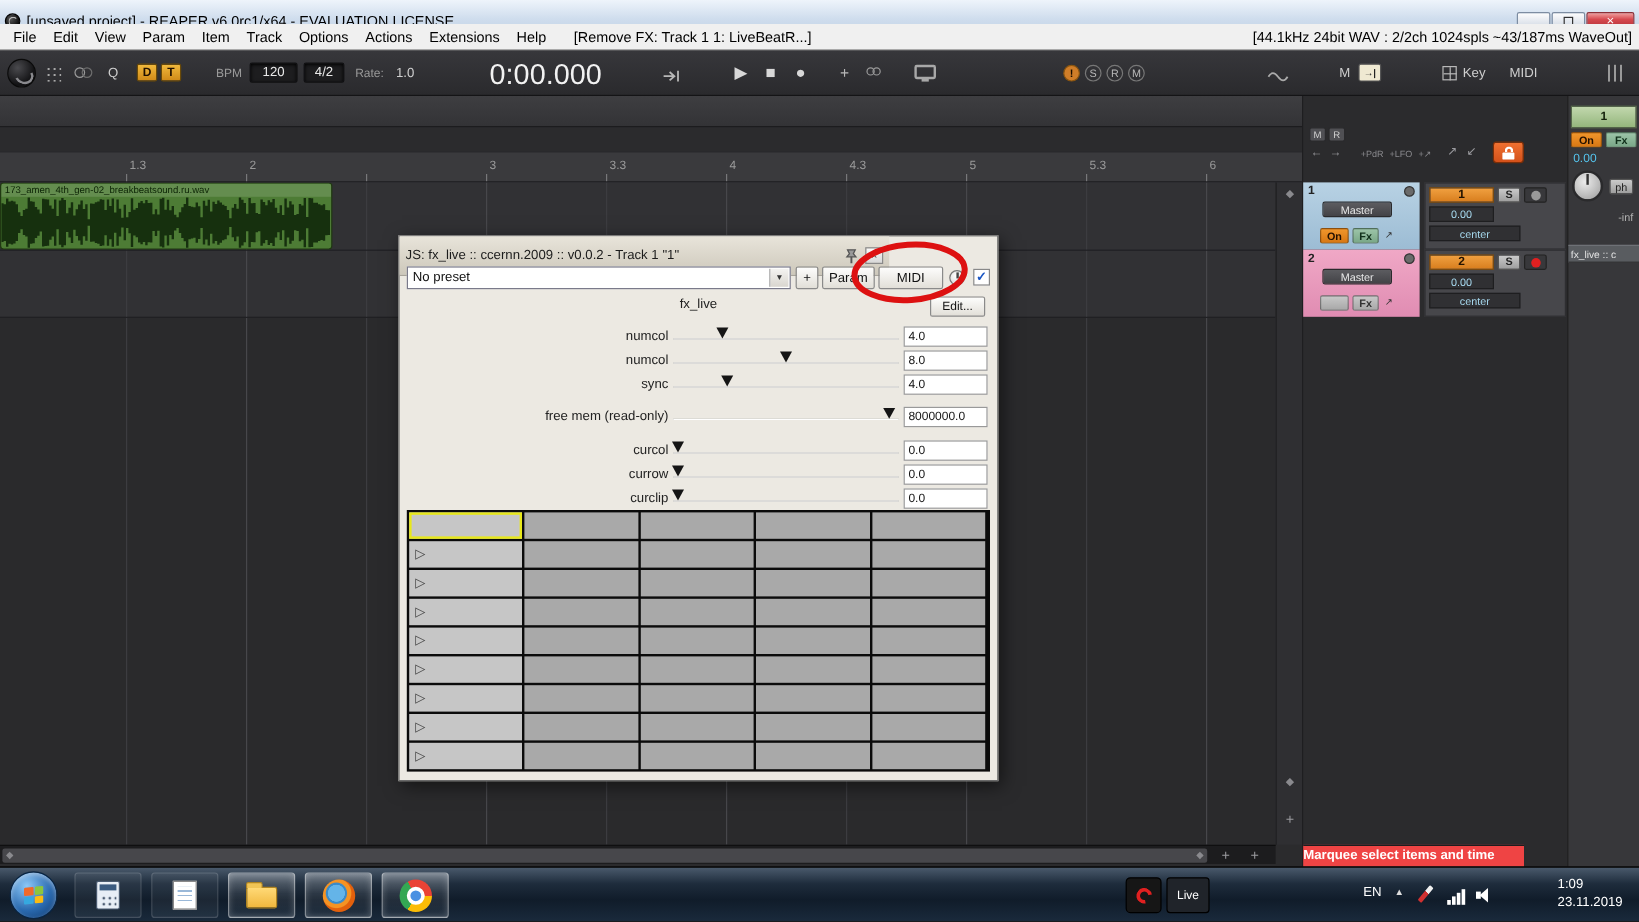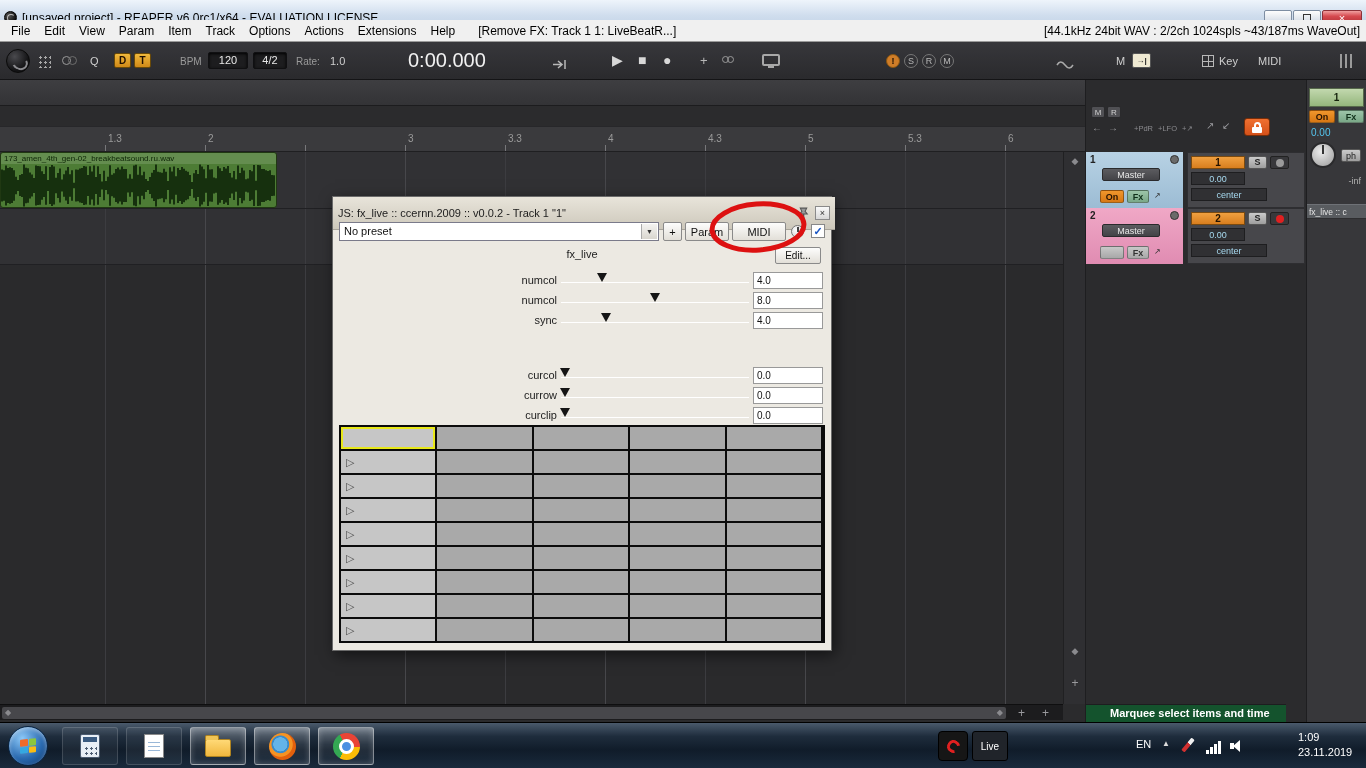--- a/index.html
+++ b/index.html
@@ -29,21 +29,21 @@
   .tb-logo{left:6px;top:7px;width:24px;height:24px;border-radius:50%;background:radial-gradient(circle at 35% 30%,#4a4a4e,#131315 65%);border:1px solid #0a0a0a;}
   .tb-logo:after{content:"";position:absolute;left:5px;top:6px;width:12px;height:10px;border:2px solid #8a8a8e;border-radius:50%;border-color:transparent #8a8a8e #8a8a8e transparent;transform:rotate(20deg);}
   .tb-dots{left:38px;top:13px;width:13px;height:13px;background-image:radial-gradient(#a8a8a8 1px,transparent 1.3px);background-size:5px 5px;}
   .tb-circles{left:62px;top:14px;display:flex;}
   .tb-circles i{display:block;width:9px;height:9px;border:1.5px solid #9a9a9a;border-radius:50%;}
   .tb-circles i+i{margin-left:-3px;border-color:#6e6e6e;}
   .tb-text{top:13px;color:#cfcfcf;font-size:11px;}
   .tb-label{top:14px;color:#9a9a9a;font-size:10px;}
   .tb-chip{top:11px;width:17px;height:15px;background:linear-gradient(#f0b83c,#d08a18);border:1px solid #6a4a08;border-radius:2px;color:#201000;font-size:10px;font-weight:bold;text-align:center;line-height:14px;}
   .tb-box{top:10px;height:17px;background:#1d1d1f;border:1px solid #101012;border-radius:2px;color:#e8e8e8;font-size:11px;text-align:center;line-height:15px;box-shadow:inset 0 1px 3px #000;}
-  .tb-time{left:408px;top:7px;font-size:20px;color:#f2f2f2;}
+  .tb-time{left:408px;top:7px;font-size:24px;color:#f2f2f2;}
   .tb-trans{top:10px;font-size:14px;color:#d8d8d8;}
   .tb-icon{top:11px;font-size:13px;color:#b8b8b8;}
   .tb-rings{left:722px;top:14px;display:flex;}
   .tb-rings i{display:block;width:7px;height:7px;border:1.5px solid #9a9a9a;border-radius:50%;}
   .tb-rings i+i{margin-left:-2px;}
   .tb-monitor{left:762px;top:12px;width:18px;height:12px;border:2px solid #a8a8a8;border-radius:2px;}
   .tb-monitor:after{content:"";position:absolute;left:4px;bottom:-4px;width:6px;height:3px;background:#a8a8a8;}
   #indicator-group{left:886px;top:12px;display:flex;gap:4px;}
   .ind{width:14px;height:14px;border-radius:50%;border:1px solid #777;color:#b8b8b8;font-size:9px;display:flex;align-items:center;justify-content:center;}
   .ind.first{background:#cf7d28;border-color:#8a5510;color:#1a0d00;font-weight:bold;}
@@ -100,38 +100,38 @@
   .tcp .mini{position:absolute;left:68px;top:39px;font-size:8px;color:#333;}
   .mixrow{position:absolute;left:101px;width:118px;height:56px;background:#47474b;border:1px solid #2e2e31;}
   .mixrow.m1{top:72px;} .mixrow.m2{top:128px;}
   .badge{position:absolute;left:3px;top:3px;width:54px;height:13px;background:linear-gradient(#f0a040,#d87e1e);border:1px solid #7a4a10;color:#241300;font-weight:bold;font-size:10px;text-align:center;line-height:11px;}
   .sbtn{position:absolute;left:60px;top:3px;width:19px;height:13px;background:linear-gradient(#cacaca,#9e9e9e);border:1px solid #555;border-radius:2px;color:#222;font-size:9px;font-weight:bold;text-align:center;line-height:11px;}
   .recbtn{position:absolute;left:82px;top:3px;width:19px;height:13px;background:#38383b;border:1px solid #222;border-radius:2px;}
   .recbtn:after{content:"";position:absolute;left:5px;top:2px;width:8px;height:8px;border-radius:50%;background:#9a9a9a;}
   .recbtn.armed:after{background:#e02020;}
   .volbox{position:absolute;left:3px;top:19px;width:54px;height:13px;background:#303033;border:1px solid #1e1e20;color:#a6d8ee;font-size:9px;text-align:center;line-height:12px;}
   .panbox{position:absolute;left:3px;top:35px;width:76px;height:13px;background:#303033;border:1px solid #1e1e20;color:#a6d8ee;font-size:9px;text-align:center;line-height:12px;}
-  .panelstatus{position:absolute;left:0;top:624px;width:200px;height:18px;background:#14532d;border-top:1px solid #1d1d1f;color:#fff;font-size:11px;font-weight:bold;line-height:17px;padding-left:24px;white-space:nowrap;overflow:hidden;}
+  .panelstatus{position:absolute;left:0;top:624px;width:184px;height:18px;background:#ef4444;border-top:1px solid #1d1d1f;color:#fff;font-size:11px;font-weight:bold;line-height:17px;padding-left:0;white-space:nowrap;overflow:hidden;}
 
   
   .masterstrip{position:absolute;left:1306px;top:80px;width:60px;height:642px;background:#37373a;border-left:1px solid #1e1e20;z-index:4;}
   .ms-head{position:absolute;left:2px;top:8px;width:55px;height:19px;background:linear-gradient(#c2d8ae,#94b67c);border:1px solid #56684a;color:#15230c;font-size:10px;font-weight:bold;text-align:center;line-height:17px;}
   .ms-btn{position:absolute;top:30px;width:26px;height:13px;border-radius:2px;font-size:9px;font-weight:bold;text-align:center;line-height:12px;border:1px solid rgba(0,0,0,.35);}
   .ms-on{left:2px;background:linear-gradient(#f0962c,#d87814);color:#241100;}
   .ms-fx{left:31px;background:linear-gradient(#9cc4a8,#7aa888);color:#10301a;}
   .ms-vol{position:absolute;left:4px;top:47px;color:#55c6f0;font-size:10px;}
   .ms-knob{position:absolute;left:3px;top:62px;width:26px;height:26px;border-radius:50%;background:radial-gradient(circle at 40% 35%,#ececec,#9a9a9a);border:2px solid #2a2a2c;}
   .ms-knob:after{content:"";position:absolute;left:10px;top:1px;width:2px;height:9px;background:#333;}
   .ms-ph{position:absolute;left:34px;top:69px;width:20px;height:13px;background:linear-gradient(#cacaca,#9e9e9e);border:1px solid #555;border-radius:2px;color:#222;font-size:9px;text-align:center;line-height:12px;}
   .ms-peak{position:absolute;right:5px;top:96px;color:#b0b0b0;font-size:9px;}
   .ms-fxslot{position:absolute;left:0;top:124px;width:60px;height:15px;background:#595c60;border-top:1px solid #6e7176;border-bottom:1px solid #2e2e30;color:#e4e4e4;font-size:8.5px;line-height:14px;padding-left:2px;white-space:nowrap;overflow:hidden;}
 
   
   .fxwin{position:absolute;left:332px;top:196px;width:500px;height:455px;background:#ece9e2;border:1px solid #6a6a6a;box-shadow:3px 4px 14px rgba(0,0,0,.55);z-index:10;}
-  .fx-titlebar{position:absolute;left:0;top:0;width:502px;height:22px;background:linear-gradient(#e8e4da,#cdc8bb);border-bottom:1px solid #a8a49a;display:flex;align-items:center;padding:16px 5px;}
+  .fx-titlebar{position:absolute;left:0;top:0;width:408px;height:22px;background:linear-gradient(#e8e4da,#cdc8bb);border-bottom:1px solid #a8a49a;display:flex;align-items:center;padding:16px 5px;}
   .fx-title{font-size:11px;color:#1c1c1c;flex:1;white-space:nowrap;overflow:hidden;}
   .fx-pin{width:15px;height:15px;margin-right:4px;flex:none;}
   .fx-close{width:15px;height:14px;border:1px solid #8a8a8a;background:linear-gradient(#fafafa,#d8d8d8);font-size:9px;color:#333;text-align:center;line-height:12px;flex:none;}
   .fx-toolbar{position:absolute;left:0;top:22px;width:498px;height:25px;}
   .fx-dd{position:absolute;left:6px;top:3px;width:320px;height:19px;background:#fff;border:1px solid #7a7a8a;font-size:11px;color:#111;line-height:17px;padding-left:4px;}
   .fx-dd-arrow{position:absolute;right:1px;top:1px;width:16px;height:15px;background:linear-gradient(#f4f3f1,#d9d6cf);border-left:1px solid #aaa;font-size:7px;color:#333;text-align:center;line-height:15px;}
   .fx-btn{position:absolute;top:3px;height:19px;background:linear-gradient(#fdfdfc,#e2dfd8);border:1px solid #8a8a8a;border-radius:2px;font-size:11px;color:#111;font-family:inherit;}
   .fx-knob{position:absolute;left:458px;top:6px;width:13px;height:13px;border-radius:50%;border:1px solid #777;background:radial-gradient(circle at 40% 35%,#fff,#ccc);}
   .fx-knob:after{content:"";position:absolute;left:5px;top:1px;width:2px;height:5px;background:#444;}
   .fx-check{position:absolute;left:478px;top:5px;width:14px;height:14px;background:#fff;border:1px solid #888;color:#1a56c4;font-size:11px;font-weight:bold;text-align:center;line-height:12px;}
@@ -436,20 +436,27 @@
             </span>
             <span class="fx-sl-value">8.0</span>
           </div>
           <div class="fx-slider" style="top: 67px;">
             <span class="fx-sl-label">sync</span>
             <span class="fx-sl-track">
               <span class="fx-sl-thumb" style="left: calc(24% - 5px);"></span>
             </span>
             <span class="fx-sl-value">4.0</span>
           </div>
+          <div class="fx-slider" style="top: 94px;">
+            <span class="fx-sl-label">free mem (read-only)</span>
+            <span class="fx-sl-track">
+              <span class="fx-sl-thumb" style="left: calc(96% - 5px);"></span>
+            </span>
+            <span class="fx-sl-value">8000000.0</span>
+          </div>
           <div class="fx-slider" style="top: 122px;">
             <span class="fx-sl-label">curcol</span>
             <span class="fx-sl-track">
               <span class="fx-sl-thumb" style="left: calc(2% - 5px);"></span>
             </span>
             <span class="fx-sl-value">0.0</span>
           </div>
           <div class="fx-slider" style="top: 142px;">
             <span class="fx-sl-label">currow</span>
             <span class="fx-sl-track">

